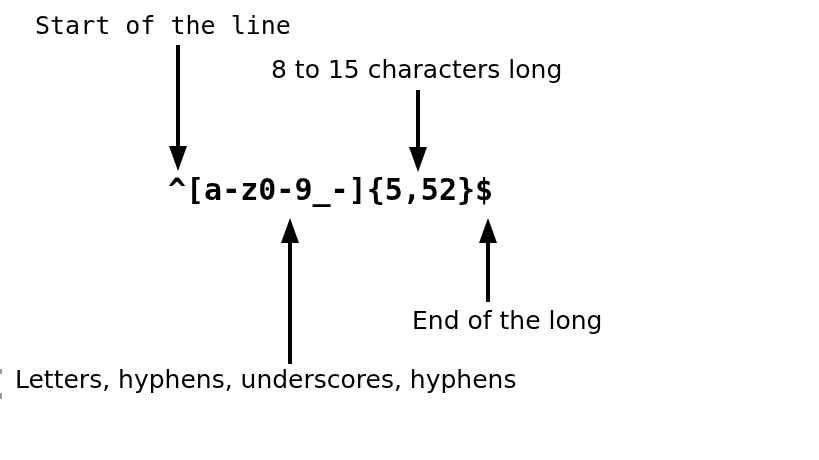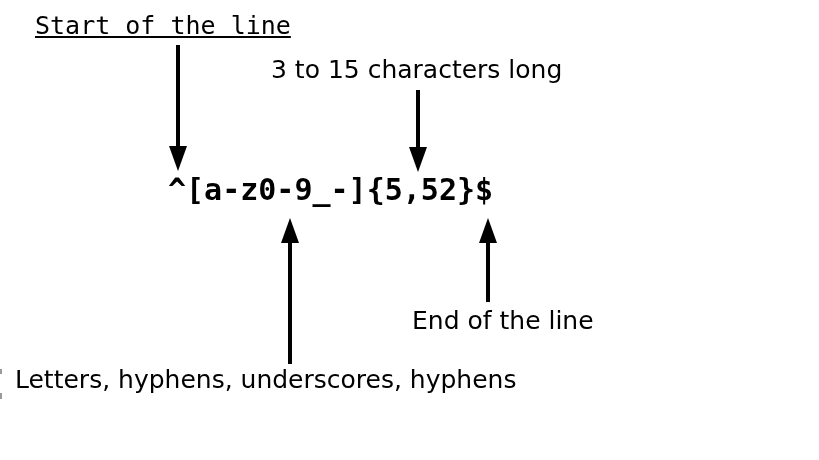--- a/index.html
+++ b/index.html
@@ -22,21 +22,20 @@
   }
   .label {
     position: absolute;
     white-space: nowrap;
     font-size: 25px;
     line-height: 1.15;
     color: var(--ink);
   }
   .label.mono {
     font-family: "DejaVu Sans Mono", "Liberation Mono", monospace;
-    text-decoration: underline;
   }
   .regex {
     position: absolute;
     left: 168px;
     top: 172px;
     font-family: "DejaVu Sans Mono", "Liberation Mono", monospace;
     font-weight: bold;
     font-size: 30px;
     line-height: 1.2;
     white-space: nowrap;
@@ -61,23 +60,23 @@
   #artifact-1 { top: 369px; height: 5px; }
   #artifact-2 { top: 393px; height: 6px; }
 </style>
 </head>
 <body>
 
 <div class="canvas">
 
   <span class="label mono" id="lbl-start">Start of the line</span>
 
-  <span class="label" id="lbl-length">3 to 15 characters long</span>
+  <span class="label" id="lbl-length">8 to 15 characters long</span>
 
-  <span class="label" id="lbl-end">End of the line</span>
+  <span class="label" id="lbl-end">End of the long</span>
 
   <span class="label" id="lbl-class">Letters, hyphens, underscores, hyphens</span>
 
   <div class="regex">^[a-z0-9_-]{5,52}$</div>
 
   <svg class="arrow" id="arrow-start" width="22" height="126" viewBox="0 0 22 126" aria-hidden="true">
     <line x1="11" y1="0" x2="11" y2="105" stroke="currentColor" stroke-width="4"></line>
     <polygon points="11,126 2,101 20,101" fill="currentColor"></polygon>
   </svg>
 

